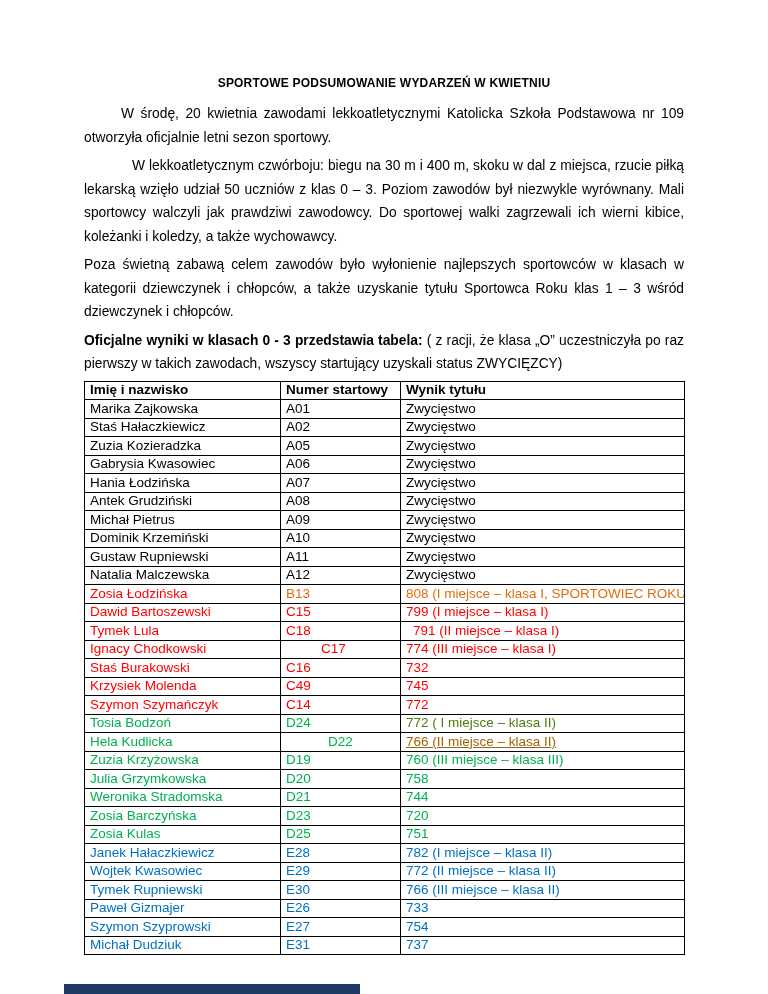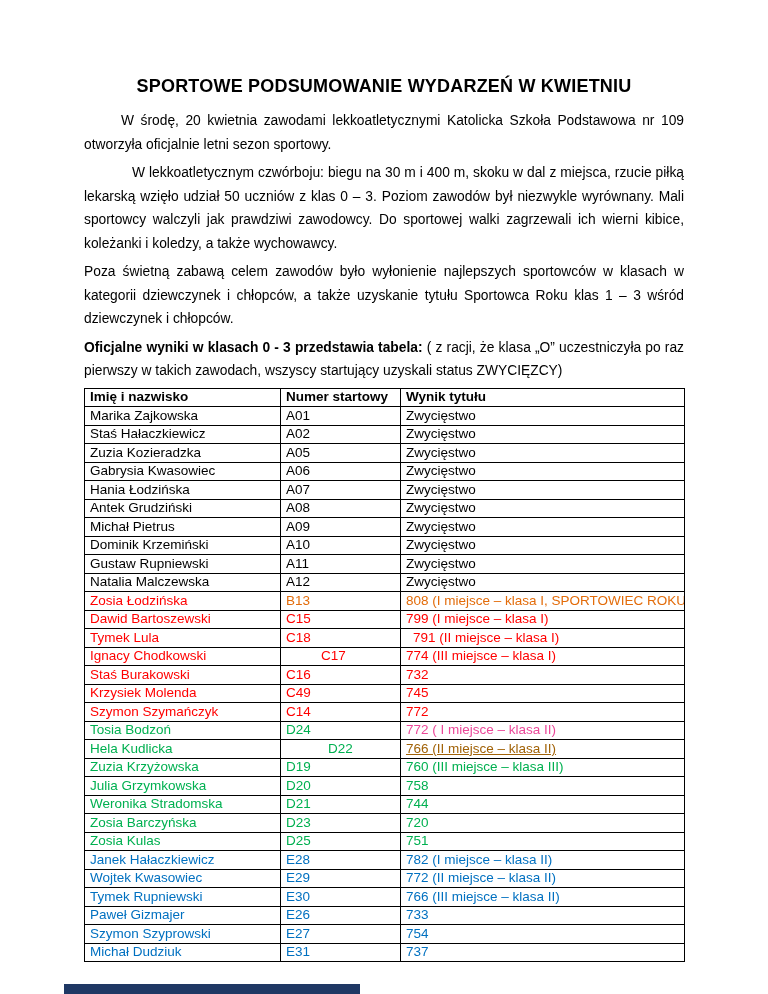--- a/index.html
+++ b/index.html
@@ -7,21 +7,21 @@
   body {
     background: #ffffff;
     font-family: "Liberation Sans", sans-serif;
     color: #000000;
     position: relative;
     min-height: 994px;
     overflow: hidden;
   }
   .page { padding: 76px 84px 0 84px; }
   .title {
-    font-size: 18px;
+    font-size: 12px;
     font-weight: bold;
     text-align: center;
     margin-bottom: 12px;
     letter-spacing: 0.2px;
   }
   .para {
     font-size: 13.8px;
     line-height: 23.5px;
     text-align: justify;
     margin-bottom: 5px;
@@ -161,21 +161,21 @@
           <td style="color: rgb(255, 0, 0);">745</td>
         </tr>
         <tr>
           <td style="color: rgb(255, 0, 0);">Szymon Szymańczyk</td>
           <td style="color: rgb(255, 0, 0);">C14</td>
           <td style="color: rgb(255, 0, 0);">772</td>
         </tr>
         <tr>
           <td style="color: rgb(0, 176, 80);">Tosia Bodzoń</td>
           <td style="color: rgb(0, 176, 80);">D24</td>
-          <td style="color: #ec4899;">772 ( I miejsce – klasa II)</td>
+          <td style="color: #4d7c0f;">772 ( I miejsce – klasa II)</td>
         </tr>
         <tr>
           <td style="color: rgb(0, 176, 80);">Hela Kudlicka</td>
           <td style="color: rgb(0, 176, 80); text-align: center;">D22</td>
           <td style="color: #a16207; text-decoration: underline;">766 (II miejsce – klasa II)</td>
         </tr>
         <tr>
           <td style="color: rgb(0, 176, 80);">Zuzia Krzyżowska</td>
           <td style="color: rgb(0, 176, 80);">D19</td>
           <td style="color: rgb(0, 176, 80);">760 (III miejsce – klasa III)</td>

